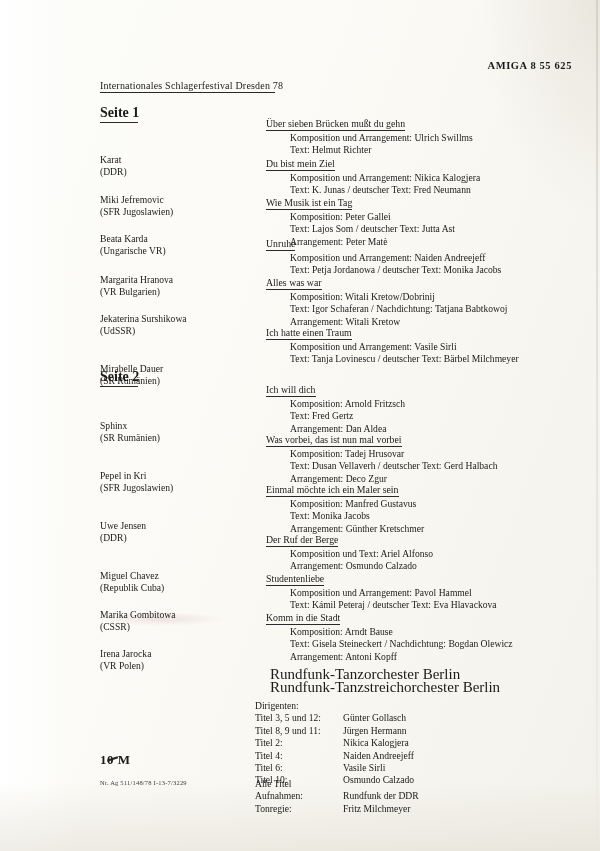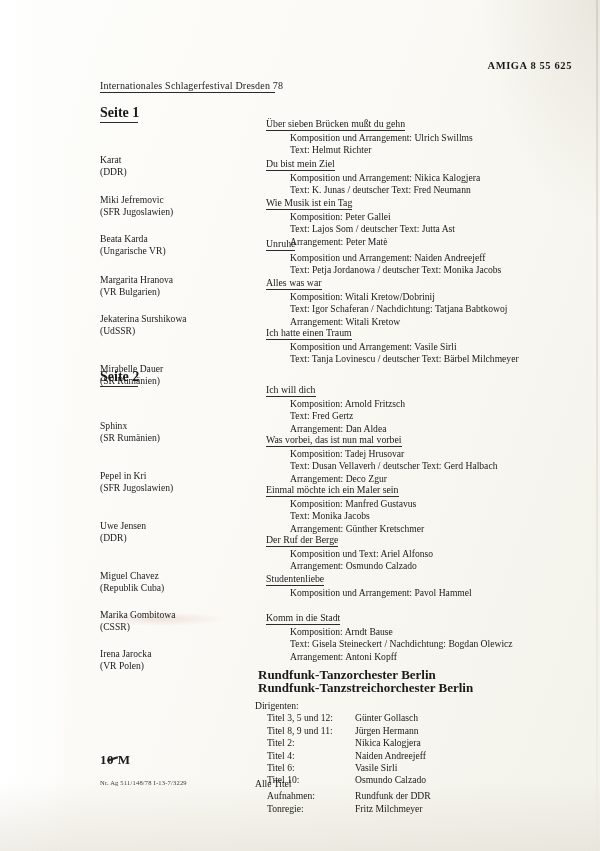--- a/index.html
+++ b/index.html
@@ -112,33 +112,32 @@
     font-size: 9.8px;
   }
   .credit {
     display: block;
     font-size: 9.6px;
     line-height: 12.2px;
     margin-left: 24px;
   }
   .orchestras {
     position: absolute;
-    left: 258px;
-    font-size: 13px;
+    left: 270px;
+    font-size: 15px;
     line-height: 13px;
-    font-weight: bold;
   }
   .conductors {
     position: absolute;
     left: 255px;
     font-size: 9.6px;
     line-height: 12.4px;
   }
   .cond-head { display: block; }
-  .cond-row { display: block; margin-left: 12px; }
+  .cond-row { display: block; }
   .cond-row .k { display: inline-block; width: 88px; }
   .cond-row .v { display: inline-block; }
   .alltitles {
     position: absolute;
     left: 255px;
     font-size: 9.6px;
     line-height: 12.4px;
   }
   .price {
     position: absolute;
@@ -331,20 +330,21 @@
   </div>
 
   <div class="track" style="top:573px; height:36px">
     <div class="artist">
       <span class="name">Marika Gombitowa</span>
       <span class="country">(CSSR)</span>
     </div>
     <div class="songblock">
       <span class="song">Studentenliebe</span>
       <span class="credit">Komposition und Arrangement: Pavol Hammel</span>
+      <span class="credit">Text: Kámil Peteraj / deutscher Text: Eva Hlavackova</span>
     </div>
   </div>
 
   <div class="track" style="top:612px; height:48px">
     <div class="artist">
       <span class="name">Irena Jarocka</span>
       <span class="country">(VR Polen)</span>
     </div>
     <div class="songblock">
       <span class="song">Komm in die Stadt</span>

